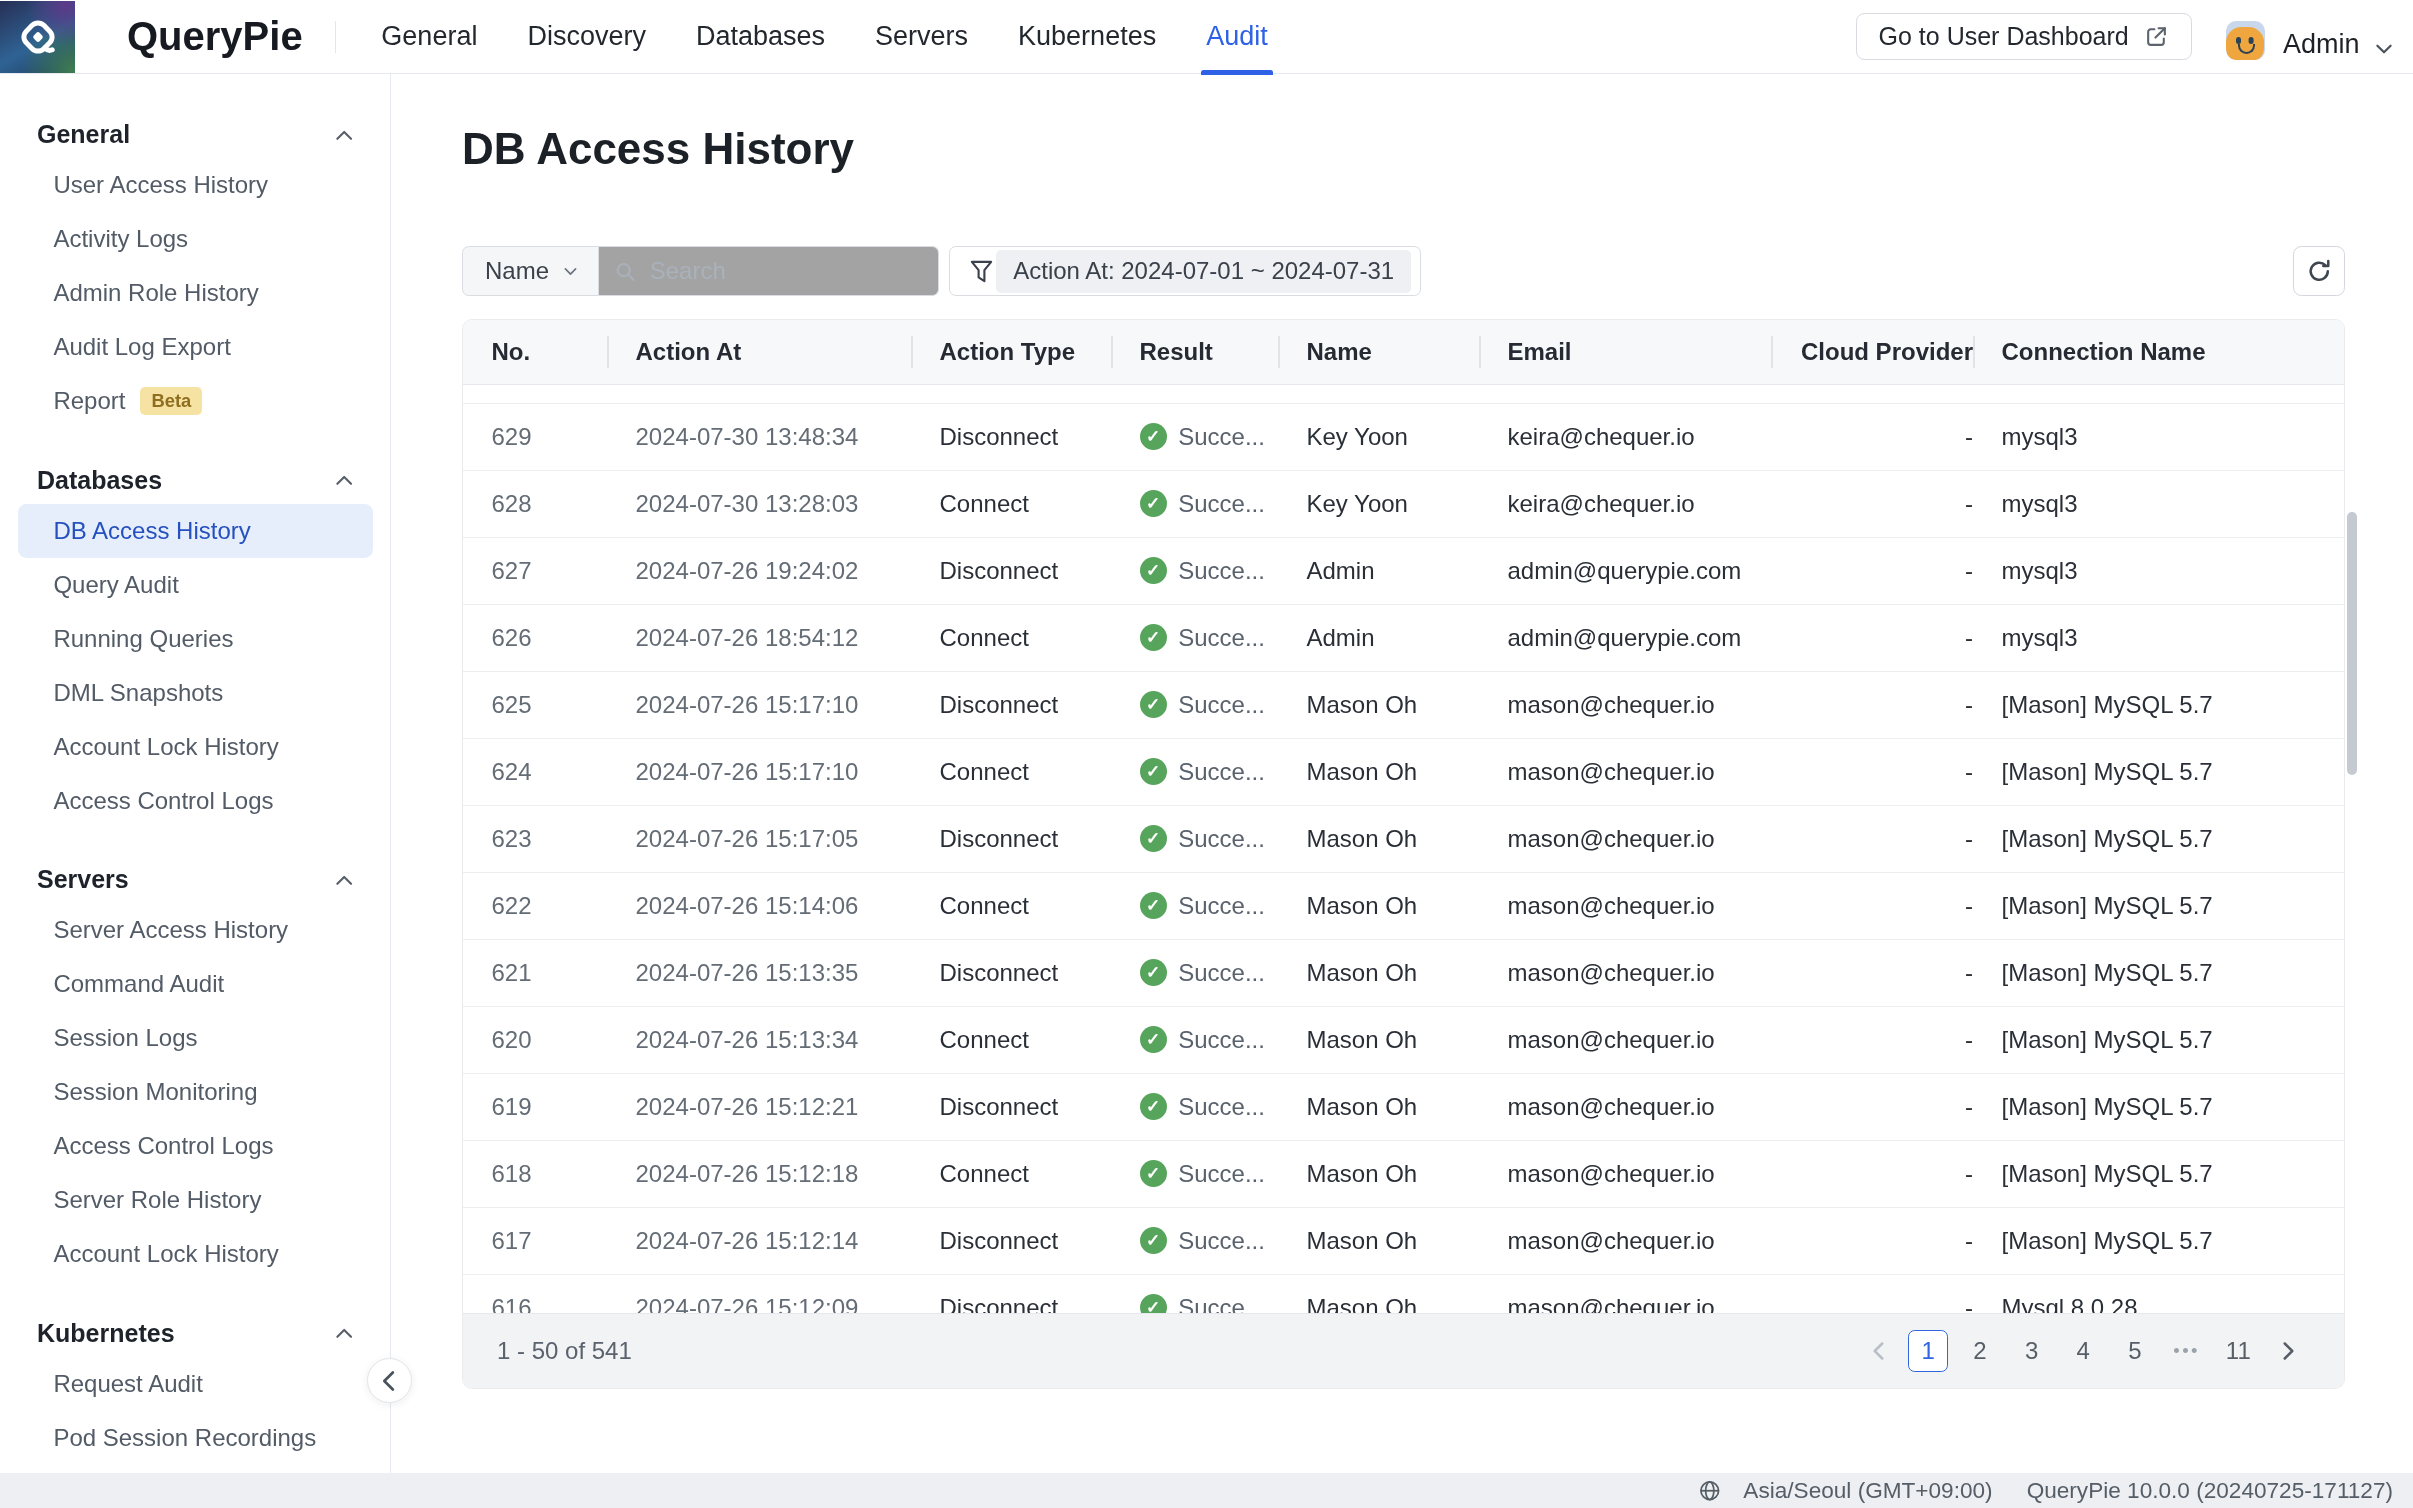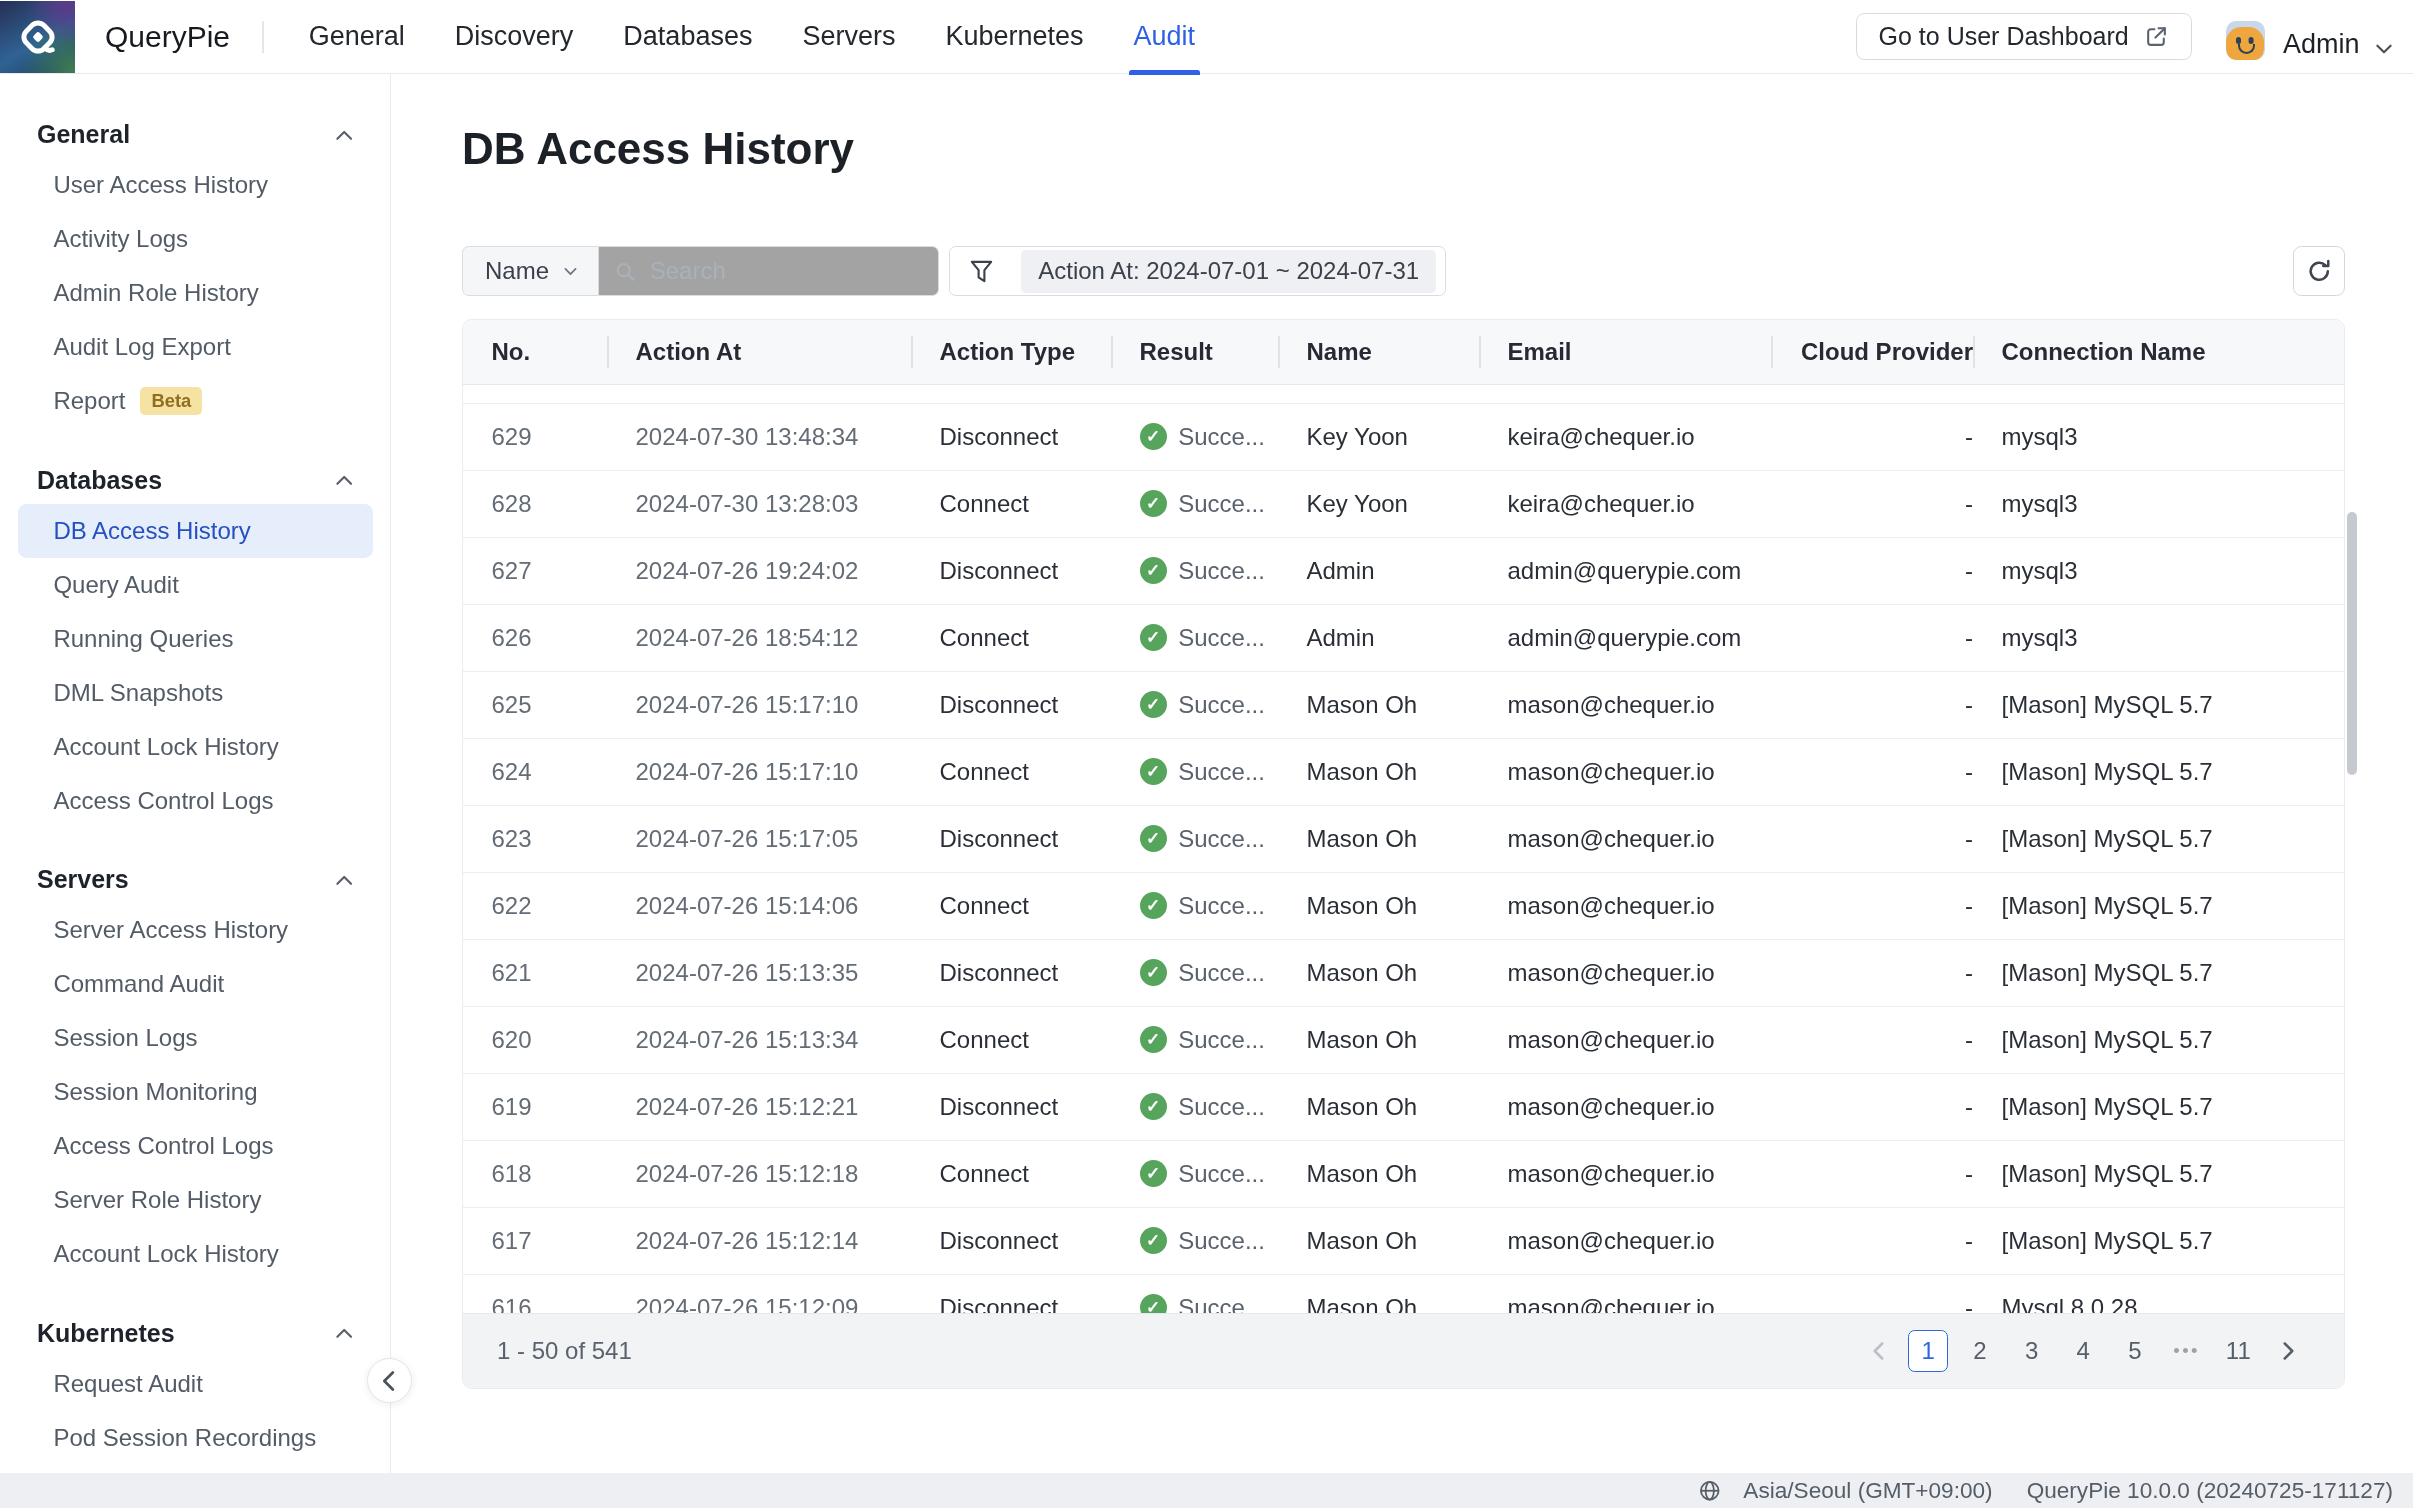--- a/index.html
+++ b/index.html
@@ -11,21 +11,21 @@
   svg { display:block; }
 
   
   .topbar { position:absolute; top:0; left:0; right:0; height:74px; background:#fff;
     border-bottom:1.7px solid #e7eaee; display:flex; align-items:center; z-index:10; }
   .logo { width:75px; height:72px; flex:none; display:flex; align-items:center; justify-content:center;
     background:
       radial-gradient(circle at 88% 6%, #5c3a8a 0%, rgba(92,58,138,0) 42%),
       radial-gradient(circle at 98% 96%, #3f7d52 0%, rgba(63,125,82,0) 52%),
       linear-gradient(150deg,#272f55 0%,#2f6394 55%,#1d3a5c 100%); }
-  .brand { font-size:30px; font-weight:400; color:#171b21; margin-left:30px; }
+  .brand { font-size:40px; font-weight:700; color:#171b21; margin-left:52px; }
   .topbar-sep { width:1.7px; height:32px; background:#e3e6ea; margin-left:32px; }
   .topnav { display:flex; align-items:stretch; height:74px; margin-left:20px; }
   .nav-item { position:relative; display:flex; align-items:center; padding:0 25px;
     font-size:27px; font-weight:500; color:#23272e; cursor:pointer; text-decoration:none; }
   .nav-item.active { color:#2f61e6; }
   .nav-item.active::after { content:""; position:absolute; left:20px; right:20px; bottom:-1.7px;
     height:5px; background:#2f61e6; border-radius:2.5px 2.5px 0 0; }
   .topbar-right { margin-left:auto; display:flex; align-items:flex-end; padding-right:18px; }
   .dash-btn { display:flex; align-items:center; gap:15px; height:47px; padding:0 22px;
     background:#fff; border:1.7px solid #d7dbe0; border-radius:8.4px; font-size:25px; color:#23272e;
@@ -64,21 +64,21 @@
   .filter-row { display:flex; align-items:center; margin-top:72px; height:50px; }
   .search-combo { display:flex; height:50px; }
   .field-select { display:flex; align-items:center; gap:13.4px; padding:0 18.4px 0 22px; background:#f5f6f8;
     border:1.7px solid #d9dde2; border-radius:6.7px 0 0 6.7px; font-size:24px; color:#3a414b;
     font-family:inherit; cursor:pointer; }
   .search-box { display:flex; align-items:center; gap:11.7px; width:340px; background:#a3a3a3;
     border:1.7px solid #d9dde2; border-left:none; border-radius:0 6.7px 6.7px 0; padding:0 15px; }
   .search-box input { border:none; outline:none; width:100%; font-size:24px; color:#3a414b;
     font-family:inherit; background:transparent; }
   .search-box input::placeholder { color:#a9b1bb; }
-  .date-filter { display:flex; align-items:center; gap:26px; margin-left:10px; height:50px;
+  .date-filter { display:flex; align-items:center; gap:1px; margin-left:10px; height:50px;
     border:1.7px solid #d9dde2; border-radius:6.7px; padding:0 8.4px 0 18.4px; cursor:pointer; background:#fff; }
   .chip { background:#eef0f3; border-radius:5px; padding:7.5px 17px; font-size:24px; color:#3a414b;
     white-space:nowrap; }
   .refresh-btn { margin-left:auto; width:52px; height:50px; background:#fff; border:1.7px solid #d3d7dd;
     border-radius:8.4px; display:flex; align-items:center; justify-content:center; cursor:pointer; }
 
   
   .card { margin-top:22.6px; border:1.7px solid #e9ebef; border-radius:10px; position:relative; background:#fff; }
   .thead { display:flex; align-items:center; height:65px; background:#f7f8fa;
     border-bottom:1.7px solid #e5e8ec; border-radius:9.2px 9.2px 0 0; }

